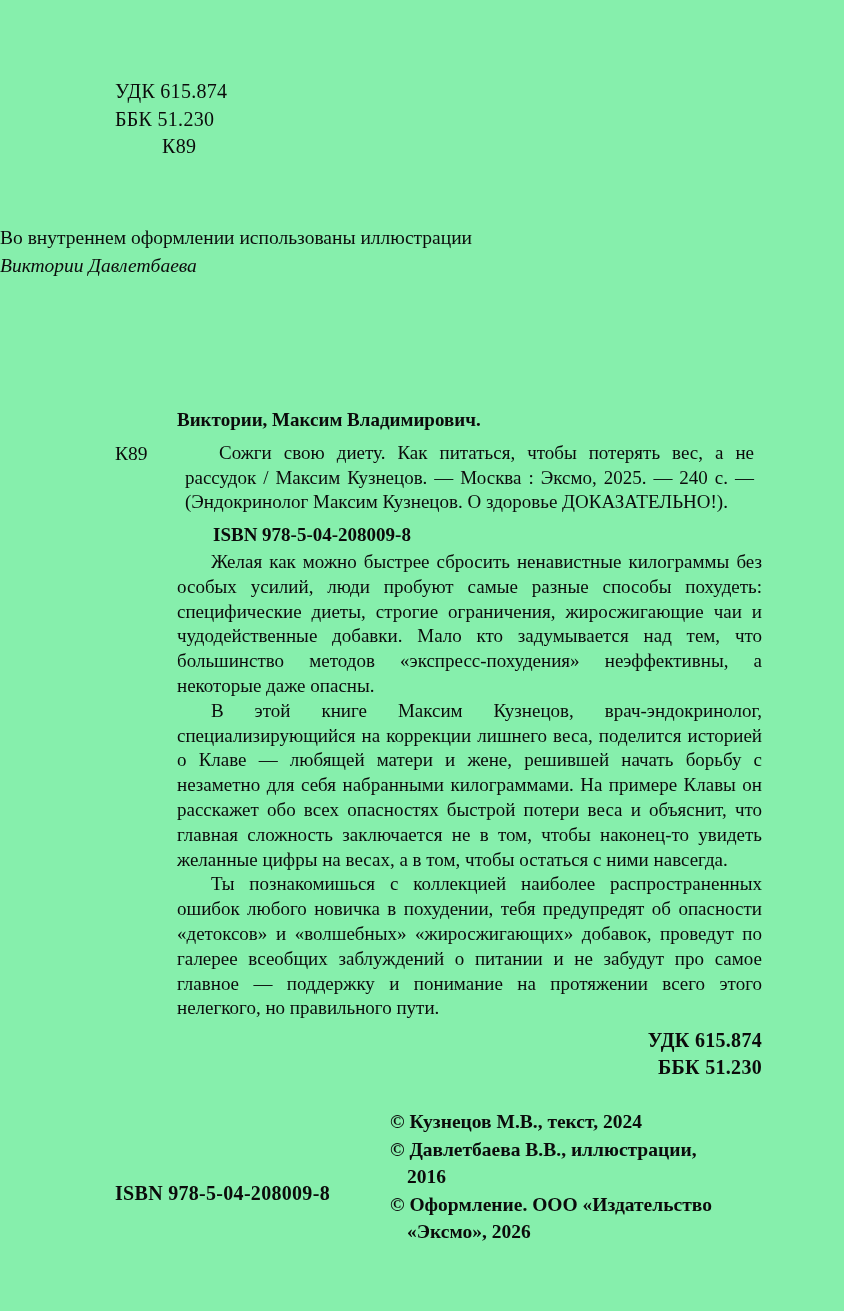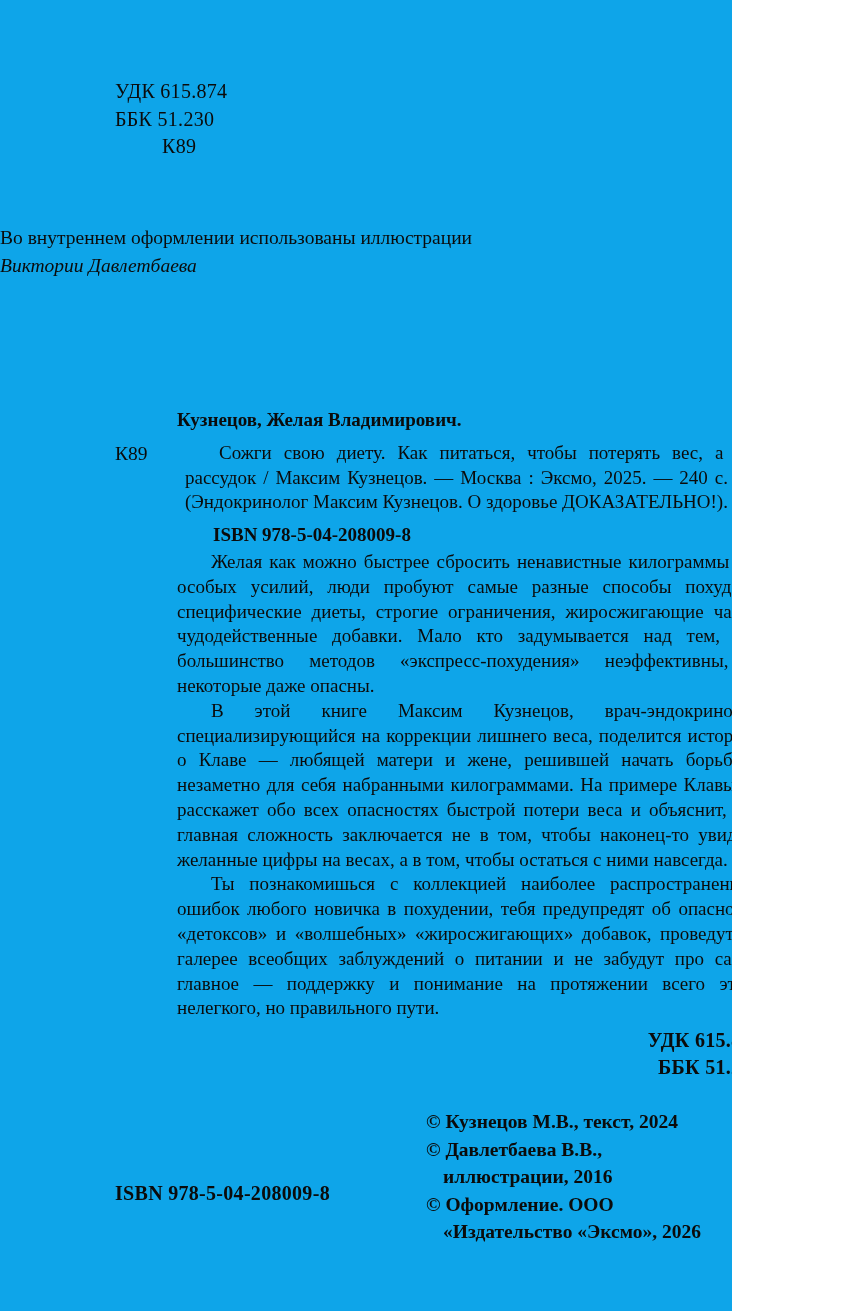--- a/index.html
+++ b/index.html
@@ -2,23 +2,23 @@
 <html lang="ru"><head>
 <meta charset="utf-8">
 <style>
   html, body {
     margin: 0;
     padding: 0;
     background: #ffffff;
   }
   .page {
     position: relative;
-    width: 732px;
+    width: 844px;
     height: 1311px;
-    background: #0ea5e9;
+    background: #86efac;
     font-family: "Liberation Serif", "DejaVu Serif", serif;
     color: #0b0b0b;
     overflow: hidden;
   }
 
   
   .top-codes {
     position: absolute;
     left: 115px;
     top: 78px;
@@ -92,21 +92,20 @@
     left: 390px;
     top: 1108px;
     width: 340px;
     font-weight: bold;
     font-size: 19.5px;
     line-height: 27.5px;
   }
   .copyright-line {
     padding-left: 17px;
     text-indent: -17px;
-    margin-left: 36px;
   }
 
   
   .isbn-bottom {
     position: absolute;
     left: 115px;
     top: 1182px;
     font-weight: bold;
     font-size: 20px;
     letter-spacing: 0.3px;
@@ -122,21 +121,21 @@
     <div>ББК 51.230</div>
     <div class="code-line-indent">К89</div>
   </div>
 
   <div class="illustration-note">
     <div>Во внутреннем оформлении использованы иллюстрации</div>
     <div class="italic">Виктории Давлетбаева</div>
   </div>
 
   <div class="entry">
-    <p class="entry-author">Кузнецов, Желая Владимирович.</p>
+    <p class="entry-author">Виктории, Максим Владимирович.</p>
     <div class="biblio-wrap">
       <span class="margin-code">К89</span>
       <p class="biblio">Сожги свою диету. Как питаться, чтобы потерять вес, а не рассудок / Максим Кузнецов. — Москва : Эксмо, 2025. — 240 с. — (Эндокринолог Максим Кузнецов. О здоровье ДОКАЗАТЕЛЬНО!).</p>
     </div>
     <div class="isbn-mid">ISBN 978-5-04-208009-8</div>
     <p class="annotation-paragraph">Желая как можно быстрее сбросить ненавистные килограммы без особых усилий, люди пробуют самые разные способы похудеть: специфические диеты, строгие ограничения, жиросжигающие чаи и чудодейственные добавки. Мало кто задумывается над тем, что большинство методов «экспресс-похудения» неэффективны, а некоторые даже опасны.</p>
     <p class="annotation-paragraph">В этой книге Максим Кузнецов, врач-эндокринолог, специализирующийся на коррекции лишнего веса, поделится историей о Клаве — любящей матери и жене, решившей начать борьбу с незаметно для себя набранными килограммами. На примере Клавы он расскажет обо всех опасностях быстрой потери веса и объяснит, что главная сложность заключается не в том, чтобы наконец-то увидеть желанные цифры на весах, а в том, чтобы остаться с ними навсегда.</p>
     <p class="annotation-paragraph">Ты познакомишься с коллекцией наиболее распространенных ошибок любого новичка в похудении, тебя предупредят об опасности «детоксов» и «волшебных» «жиросжигающих» добавок, проведут по галерее всеобщих заблуждений о питании и не забудут про самое главное — поддержку и понимание на протяжении всего этого нелегкого, но правильного пути.</p>
     <div class="codes-right">
       <div>УДК 615.874</div>

